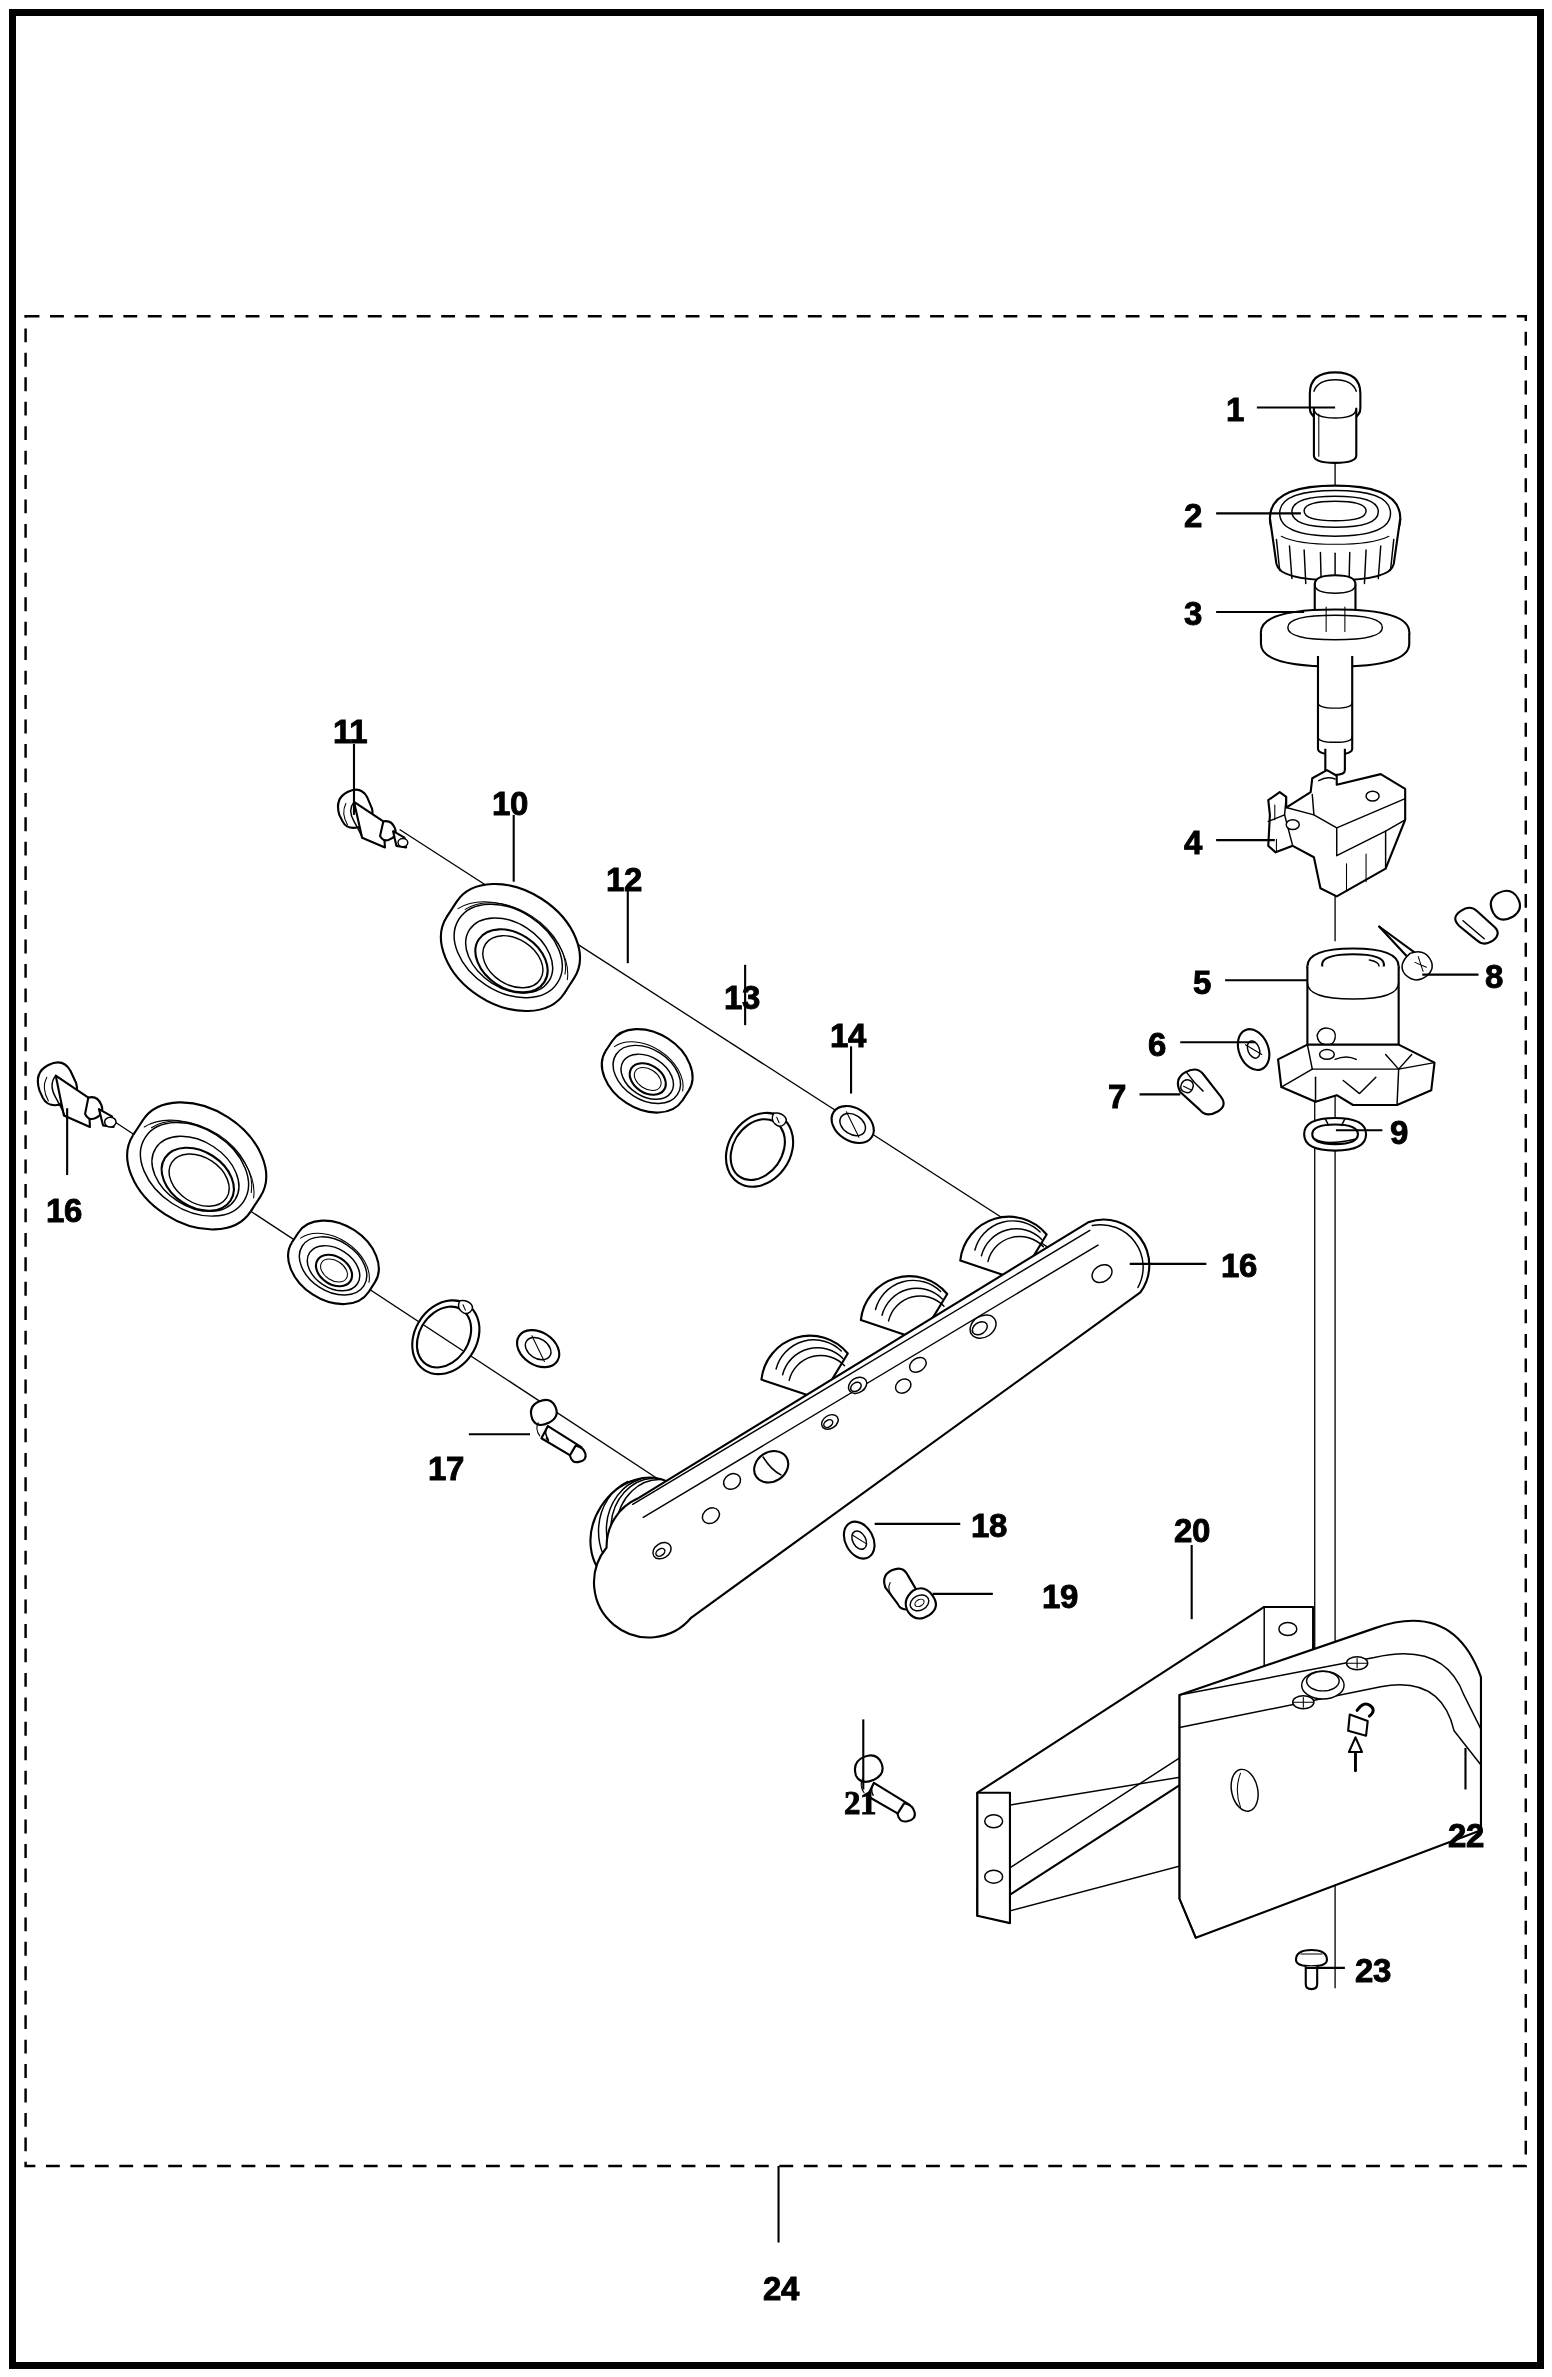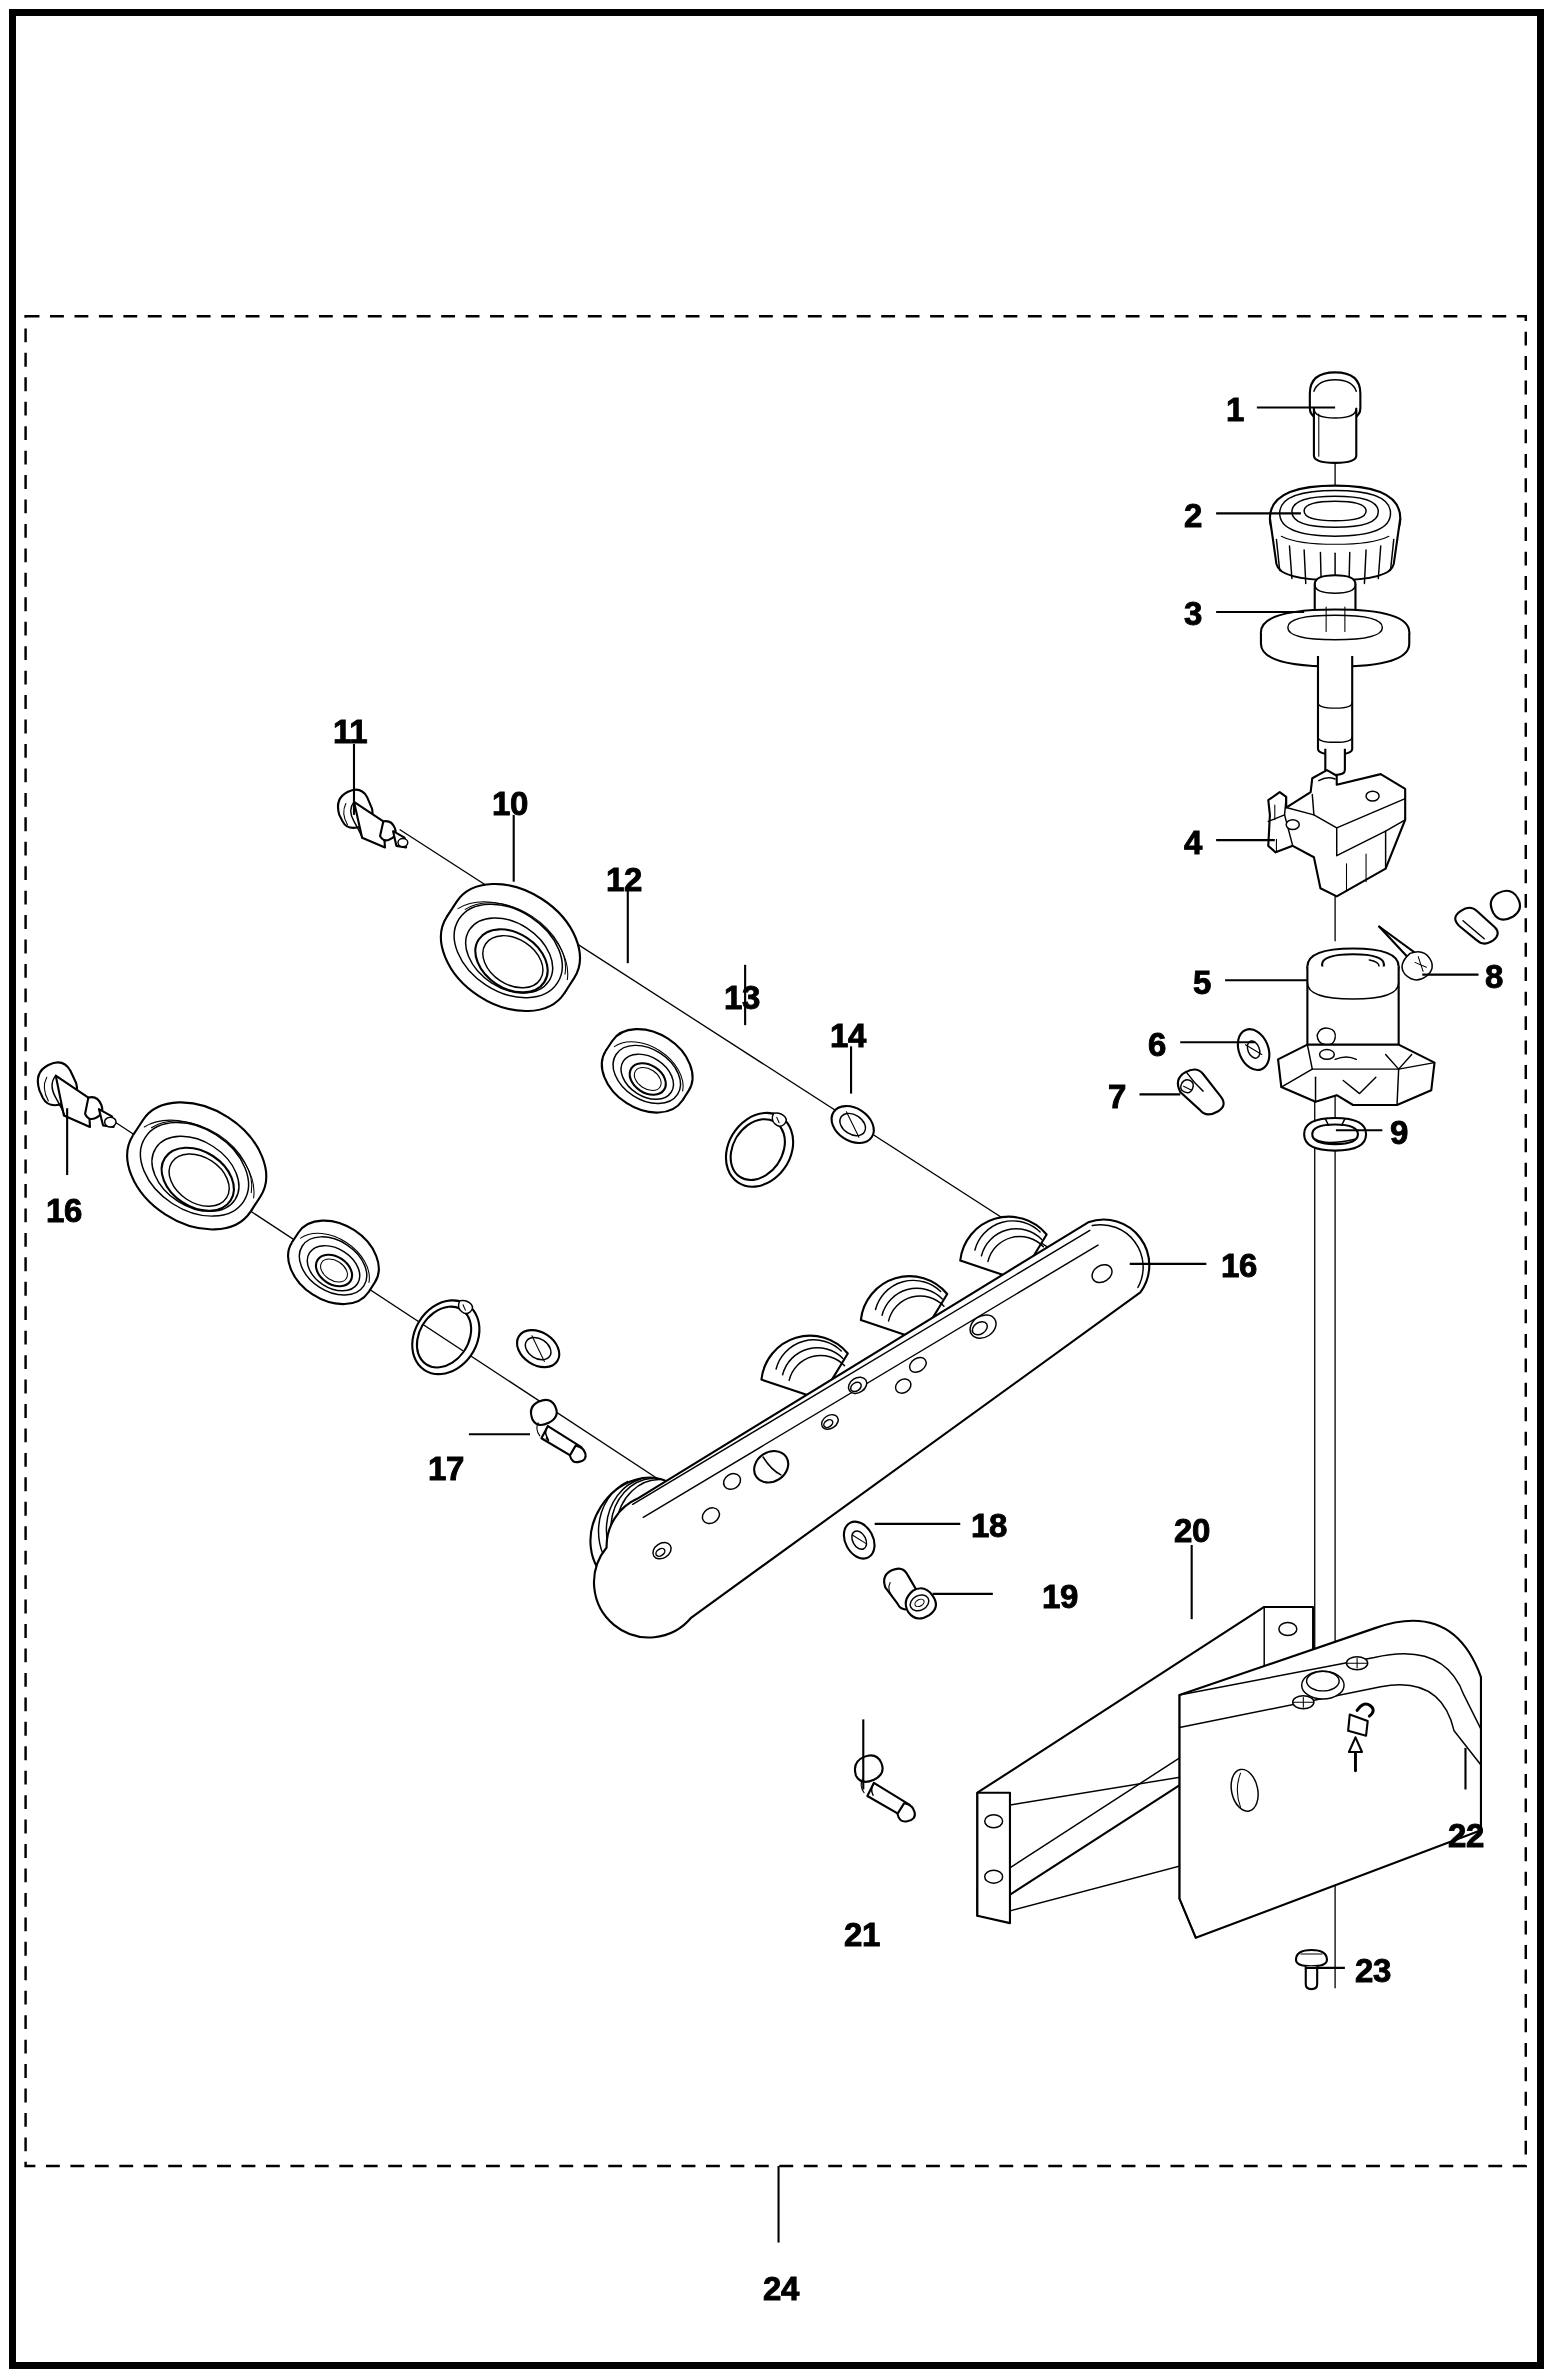--- a/index.html
+++ b/index.html
@@ -492,19 +492,19 @@
   <div class="callout-num" style="left:333px;  top:715px;">11</div>
   <div class="callout-num" style="left:606px;  top:863px;">12</div>
   <div class="callout-num" style="left:724px;  top:937px;margin-top:44px;">13</div>
   <div class="callout-num" style="left:830px; top:1019px;">14</div>
   <div class="callout-num" style="left:46px;   top:1194px;">16</div>
   <div class="callout-num" style="left:1221px; top:1249px;">16</div>
   <div class="callout-num" style="left:428px;  top:1420px;margin-top:32px;">17</div>
   <div class="callout-num" style="left:971px; top:1509px;">18</div>
   <div class="callout-num" style="left:1002px; top:1580px;margin-left:40px;">19</div>
   <div class="callout-num" style="left:1174px; top:1514px;">20</div>
-  <div class="callout-num" style="left:844px; top:1918px;">21</div>
+  <div class="callout-num" style="left:844px; top:1787px;font-family:Liberation Serif, serif;">21</div>
   <div class="callout-num" style="left:1448px; top:1819px;">22</div>
   <div class="callout-num" style="left:1355px; top:1954px;">23</div>
   <div class="callout-num" style="left:763px;  top:2272px;">24</div>
 
 </div>
 
 
 </body></html>

